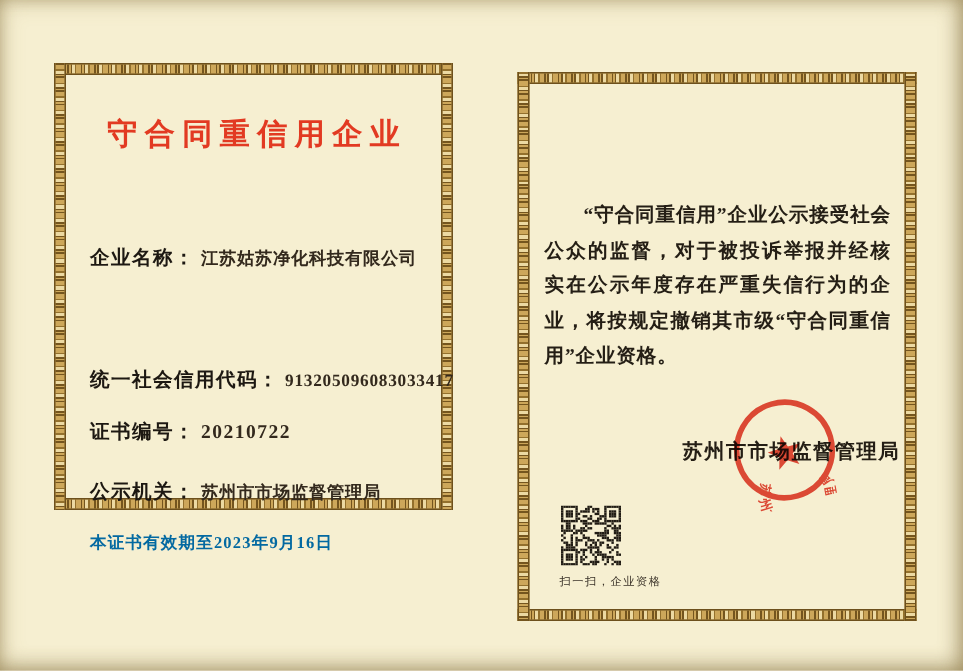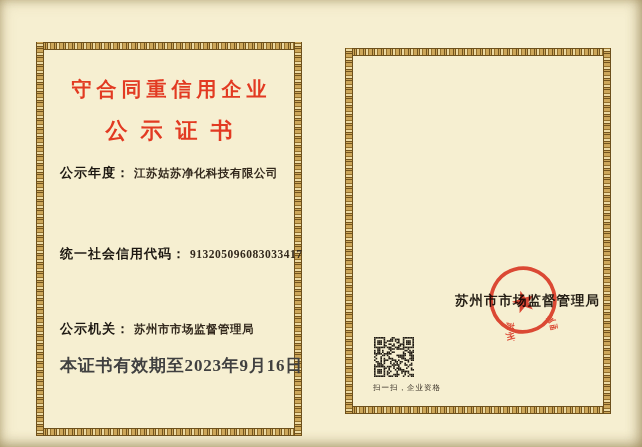--- a/index.html
+++ b/index.html
@@ -9,21 +9,21 @@
     box-shadow:
       inset 0 0 16px rgba(150,125,70,.30),
       inset -9px 0 12px -5px rgba(110,90,45,.38),
       inset 0 -9px 12px -5px rgba(110,90,45,.32),
       inset 7px 0 10px -6px rgba(110,90,45,.25),
       inset 0 7px 10px -6px rgba(150,130,80,.22);
     font-family:"Liberation Serif","DejaVu Serif",serif;
     color:#2a241c;
   }
   .page{position:absolute;background:transparent;}
-  .page.front{left:36px;top:42px;width:266px;height:394px;text-decoration:underline;}
+  .page.front{left:36px;top:42px;width:266px;height:298px;text-decoration:underline;}
   .page.back{left:345px;top:48px;width:266px;height:366px;}
 
   
   .band{position:absolute;background-color:#cda75a;}
   .band.h{
     left:0;right:0;height:8px;
     background-image:repeating-linear-gradient(90deg,
       #74551e 0 1px, rgba(0,0,0,0) 1px 2px,
       #74551e 2px 3px, #ecd9a2 3px 5px,
       #93702c 5px 6px, rgba(0,0,0,0) 6px 9px);
@@ -49,21 +49,21 @@
   }
   .cert-subtitle{
     position:absolute;left:0;right:0;top:74px;margin:0;
     text-align:center;color:#e23a22;font-weight:bold;
     font-size:22px;letter-spacing:13px;text-indent:13px;white-space:nowrap;
   }
   .row{position:absolute;left:24px;right:10px;white-space:nowrap;}
   .lbl{font-weight:bold;font-size:13px;color:#1d1812;letter-spacing:1px;}
   .val{font-size:11.5px;color:#33291d;font-weight:bold;letter-spacing:.5px;padding-left:4px;margin-top:28px;}
   .val.lg{font-size:13px;letter-spacing:1px;}
-  .validity{position:absolute;left:24px;font-weight:bold;font-size:17px;letter-spacing:.8px;color:#404040;white-space:nowrap;}
+  .validity{position:absolute;left:24px;font-weight:bold;font-size:11px;letter-spacing:.8px;color:#0369a1;white-space:nowrap;}
 
   .notice{
     position:absolute;left:18px;top:83px;width:231px;margin:0;
     font-size:13px;font-weight:bold;line-height:23.5px;
     text-align:justify;text-justify:inter-ideograph;
     text-indent:2em;color:#241e15;letter-spacing:.6px;
   }
   .issuer{
     position:absolute;left:110px;top:244px;
     font-size:13.5px;font-weight:bold;letter-spacing:1px;color:#241e15;white-space:nowrap;
@@ -83,40 +83,43 @@
 
 <div class="canvas">
 
   <section class="page front">
     <div class="band h top"></div>
     <div class="band h bottom"></div>
     <div class="band v left"></div>
     <div class="band v right"></div>
 
     <h1 class="cert-title">守合同重信用企业</h1>
-    <h2 class="cert-subtitle">公示证书</h2>
 
     <div class="row" style="top:121px">
-      <span class="lbl">公示年度：</span><span class="val">江苏姑苏净化科技有限公司</span>
+      <span class="lbl">企业名称：</span><span class="val">江苏姑苏净化科技有限公司</span>
     </div>
     <div class="row" style="top:202px">
       <span class="lbl">统一社会信用代码：</span><span class="val">913205096083033417</span>
+    </div>
+    <div class="row" style="top:237px">
+      <span class="lbl">证书编号：</span><span class="val lg">20210722</span>
     </div>
     <div class="row" style="top:277px">
       <span class="lbl">公示机关：</span><span class="val">苏州市市场监督管理局</span>
     </div>
     <div class="validity" style="top:312px">本证书有效期至2023年9月16日</div>
   </section>
 
   <section class="page back">
     <div class="band h top"></div>
     <div class="band h bottom"></div>
     <div class="band v left"></div>
     <div class="band v right"></div>
 
+    <p class="notice">“守合同重信用”企业公示接受社会公众的监督，对于被投诉举报并经核实在公示年度存在严重失信行为的企业，将按规定撤销其市级“守合同重信用”企业资格。</p>
 
     <div class="issuer">苏州市市场监督管理局</div>
 
     <svg class="seal" viewBox="0 0 100 100" aria-hidden="true">
       <circle cx="50" cy="50" r="43" fill="none" stroke="#e03524" stroke-width="5"></circle>
       <polygon fill="#e03524" points="50,37 53.8,47.7 65.2,48.1 56.2,55 59.4,65.9 50,59.5 40.6,65.9 43.8,55 34.8,48.1 46.2,47.7"></polygon>
       <defs>
         <path id="sealArc" d="M 24,71.9 A 34,34 0 1 0 76,71.9" fill="none"></path>
       </defs>
       <text font-size="11.5" fill="#e03524" font-weight="bold" letter-spacing="3.2" font-family="Liberation Serif, DejaVu Serif, serif">

